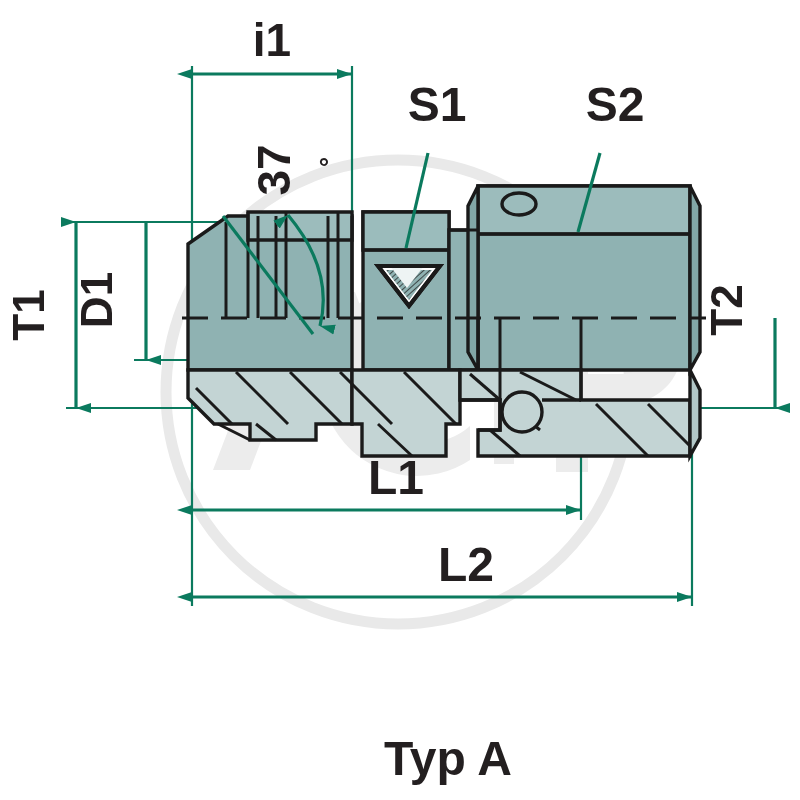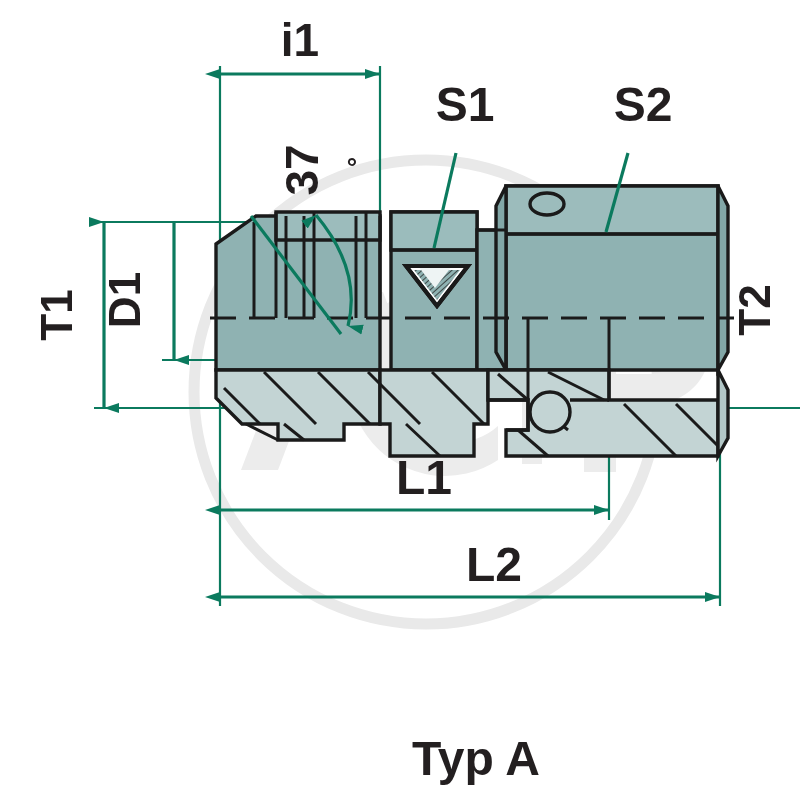--- a/index.html
+++ b/index.html
@@ -2,21 +2,21 @@
 <html><head>
 <meta charset="utf-8">
 <title>Typ A Fitting Drawing</title>
 <style>
   html,body{margin:0;padding:0;background:#ffffff;}
   body{
     width:800px;height:800px;overflow:hidden;
     font-family:"Liberation Sans", sans-serif;
     position:relative;
   }
-  #stage{position:absolute;left:0;top:0;width:699px;height:800px;padding-left:28px;}
+  #stage{position:absolute;left:0;top:0;width:699px;height:800px;}
   svg{display:block;}
   .lbl{
     font-family:"Liberation Sans", sans-serif;
     font-weight:700;
     fill:#231f20;
   }
   .lbl-xl{font-size:46px;}
   .lbl-lg{font-size:44px;}
   .lbl-cap{font-size:48px;}
   .deg{font-size:26px;}

